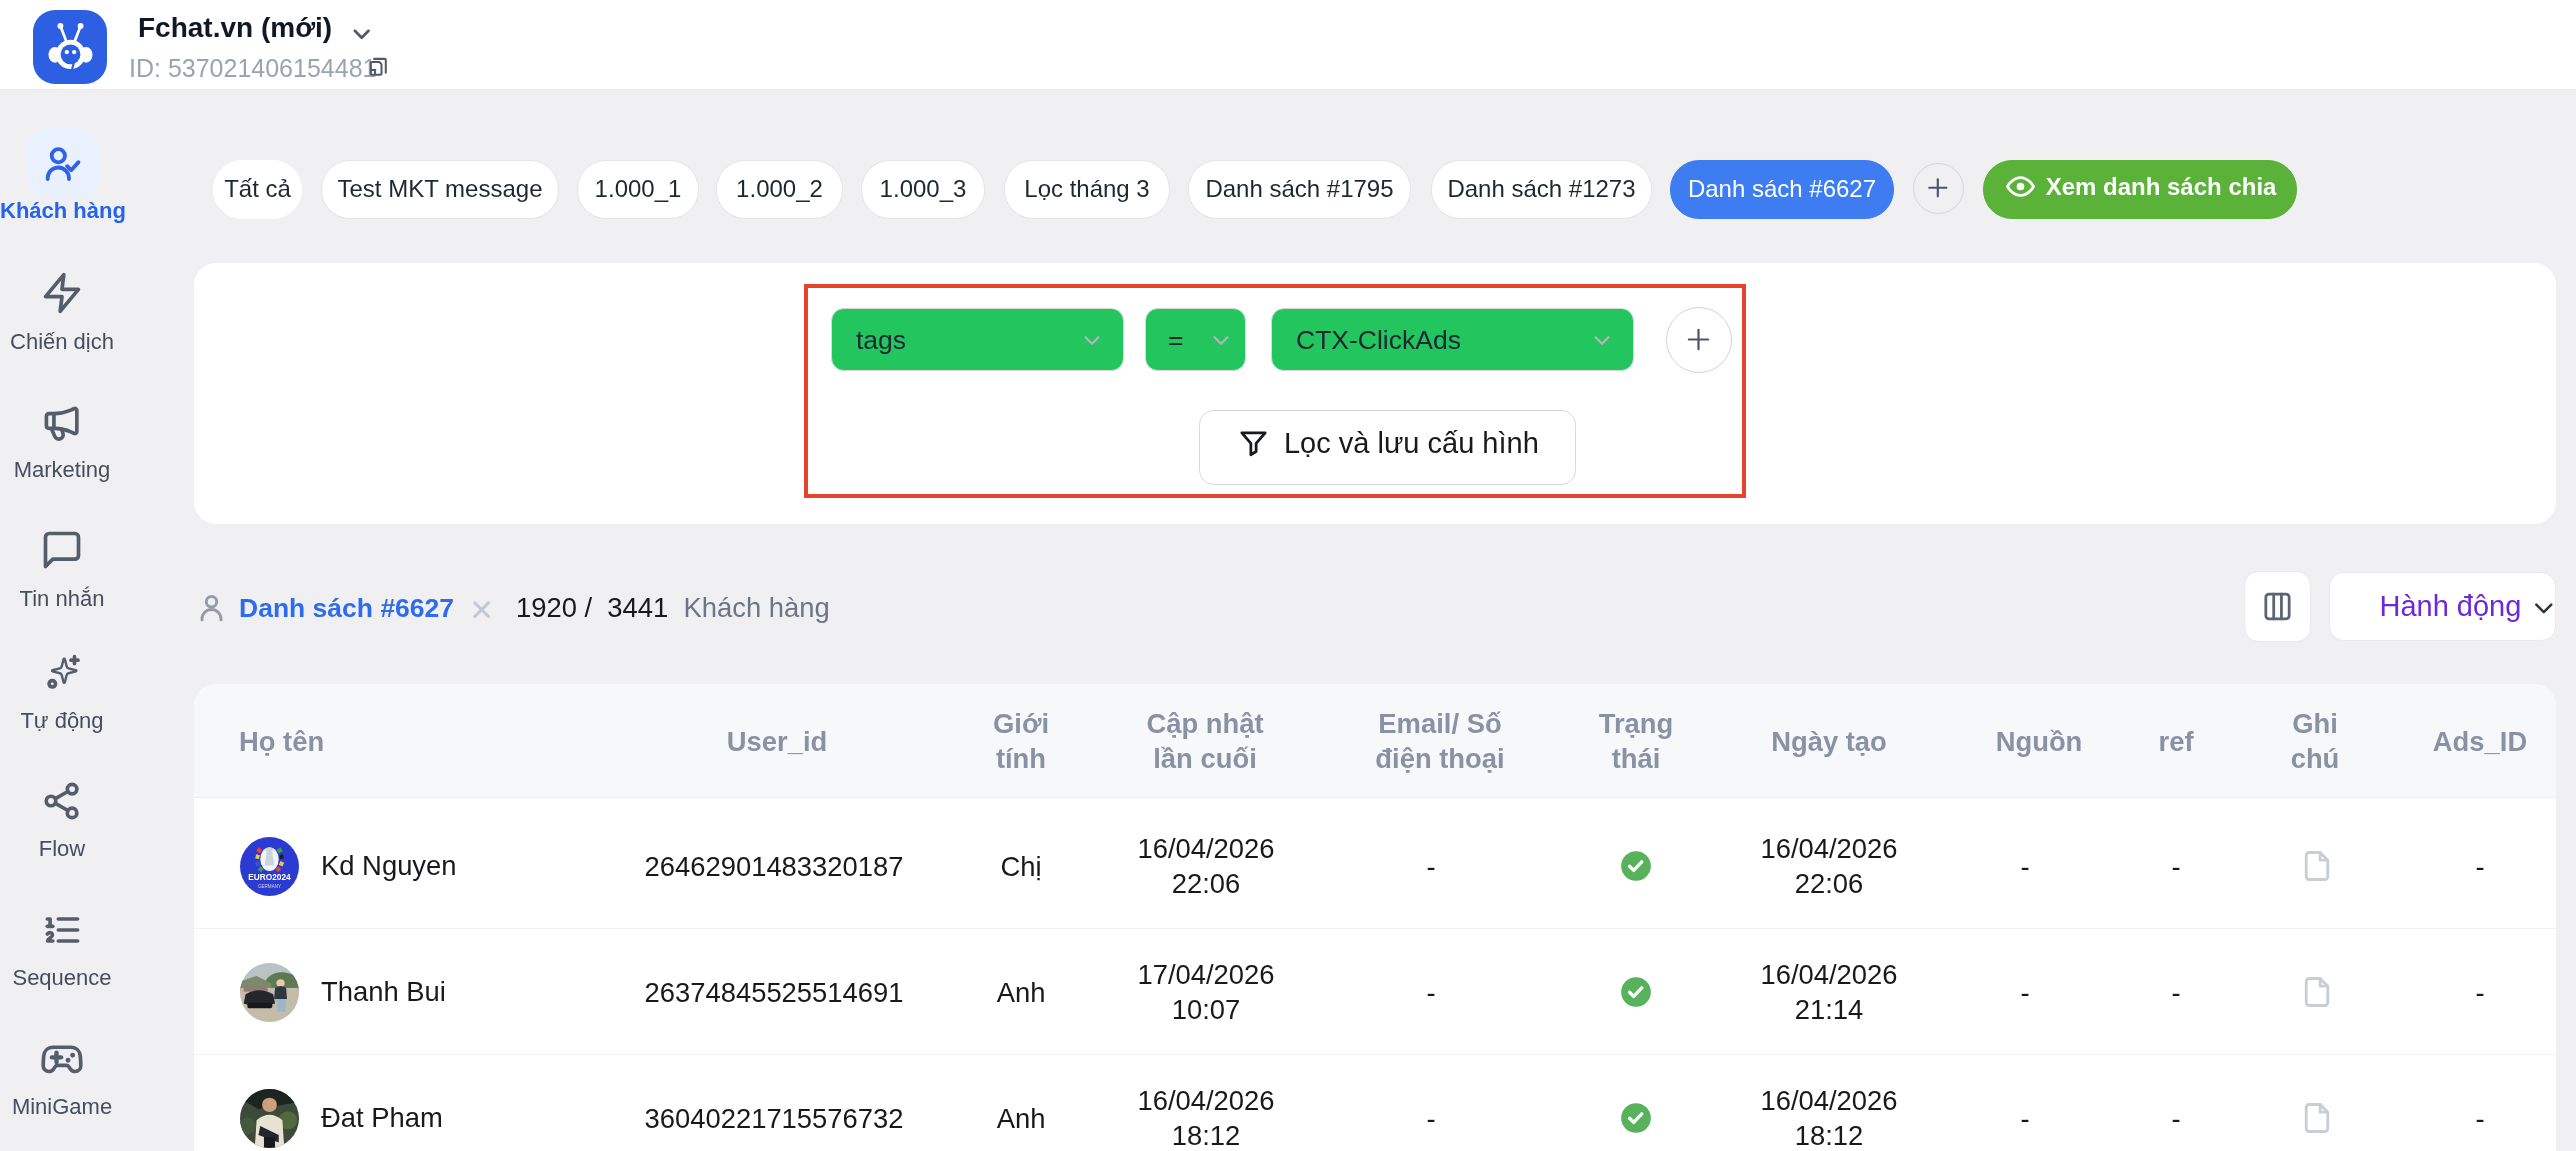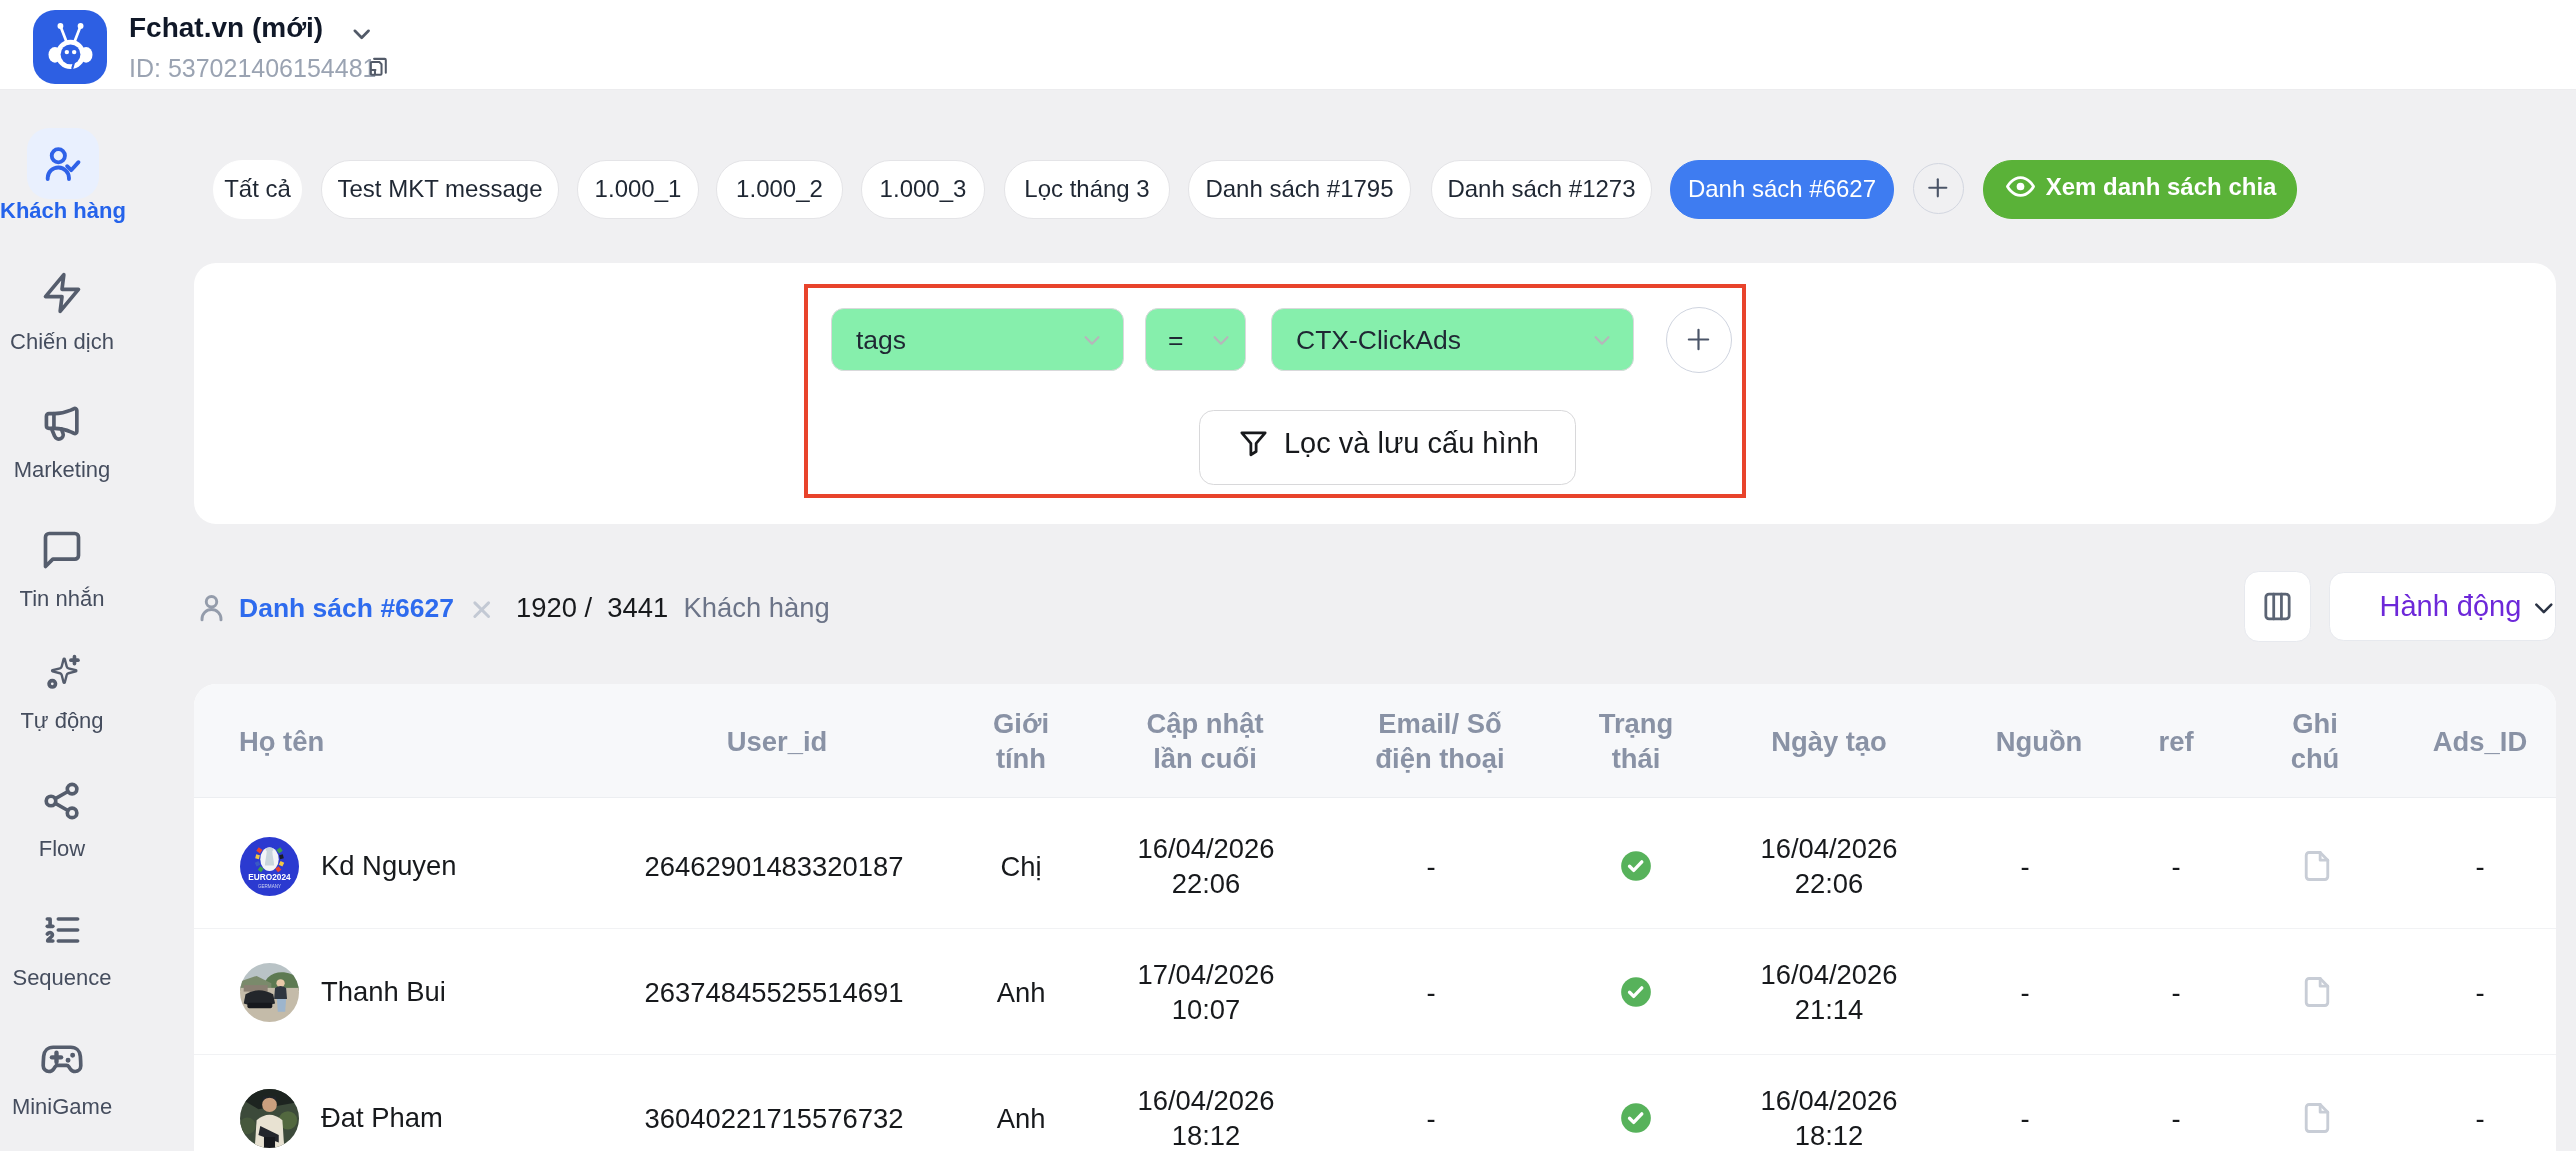--- a/index.html
+++ b/index.html
@@ -3,41 +3,41 @@
 <meta charset="utf-8">
 <style>
   * { margin:0; padding:0; box-sizing:border-box; }
   html,body { width:2576px; height:1152px; overflow:hidden; }
   body { font-family:"Liberation Sans", sans-serif; background:#f0f0f2; position:relative; }
   .abs { position:absolute; }
 
   
   .topbar { position:absolute; left:0; top:0; width:2576px; height:90px; background:#fff; border-bottom:1.8px solid #ececee; }
   .logo { position:absolute; left:33px; top:10px; width:74px; height:74px; border-radius:22px; background:#2d5fe3; }
-  .title { position:absolute; left:129px; top:12px; font-size:28px; font-weight:bold; color:#101828; letter-spacing:0; }
+  .title { position:absolute; left:138px; top:12px; font-size:28px; font-weight:bold; color:#101828; letter-spacing:0; }
   .subid { position:absolute; left:129px; top:54px; font-size:25px; color:#9aa3b2; }
 
   
   .side-item { position:absolute; width:124px; text-align:center; white-space:nowrap; }
   .side-label { font-size:22px; color:#454d5e; }
   .side-label.act { color:#2563eb; font-weight:bold; }
   .actbox { position:absolute; left:26.5px; width:72px; height:71px; border-radius:22px; background:#e9f0fe; }
 
   
   .chip { position:absolute; top:160px; height:59px; line-height:55px; border-radius:29px; background:#fff;
           border:1.8px solid #e4e4e7; font-size:24px; color:#1f2733; text-align:center; white-space:nowrap; }
   .chip.noborder { border-color:#fff; }
   .chip.blue { background:#3e7cf1; border-color:#3e7cf1; color:#fff; }
   .chip.green { background:#5ab238; border-color:#5ab238; color:#fff; font-weight:bold; }
   .pluscircle { position:absolute; top:163px; width:51px; height:51px; border-radius:50%; border:1.8px solid #d2d6e0; }
 
   
   .card1 { position:absolute; left:194px; top:263px; width:2362px; height:261px; background:#fff; border-radius:22px; }
   .redbox { position:absolute; left:804px; top:284px; width:942px; height:214px; border:4.6px solid #e8432b; }
-  .sel { position:absolute; background:#86efac; border:1.8px solid #d9d9db; border-radius:12.8px; height:63px; font-size:26.5px; color:#1f2733; }
+  .sel { position:absolute; background:#22c55e; border:1.8px solid #d9d9db; border-radius:12.8px; height:63px; font-size:26.5px; color:#1f2733; }
   .filterbtn { position:absolute; left:1199px; top:410px; width:377px; height:75px; background:#fff; border:1.8px solid #d8d8da; border-radius:14.6px;
                font-size:29px; color:#17191c; text-align:center; line-height:71px; }
 
   
   .card2 { position:absolute; left:194px; top:684px; width:2362px; height:468px; background:#fff; border-radius:22px 22px 0 0; overflow:hidden; }
   .thead { position:absolute; left:0; top:0; width:2362px; height:114px; background:#f7f8fa; border-bottom:1.8px solid #eceef1; }
   .th { position:absolute; font-size:27.4px; font-weight:bold; color:#8992a5; line-height:35px; text-align:center; transform:translate(-50%,-50%); top:50%; white-space:nowrap; }
   .row { position:absolute; left:0; width:2362px; height:126px; border-bottom:1.8px solid #f1f2f4; }
   .cell { position:absolute; transform:translate(-50%,-50%); top:50%; font-size:27.4px; color:#17191c; text-align:center; line-height:35px; white-space:nowrap; }
 </style>

